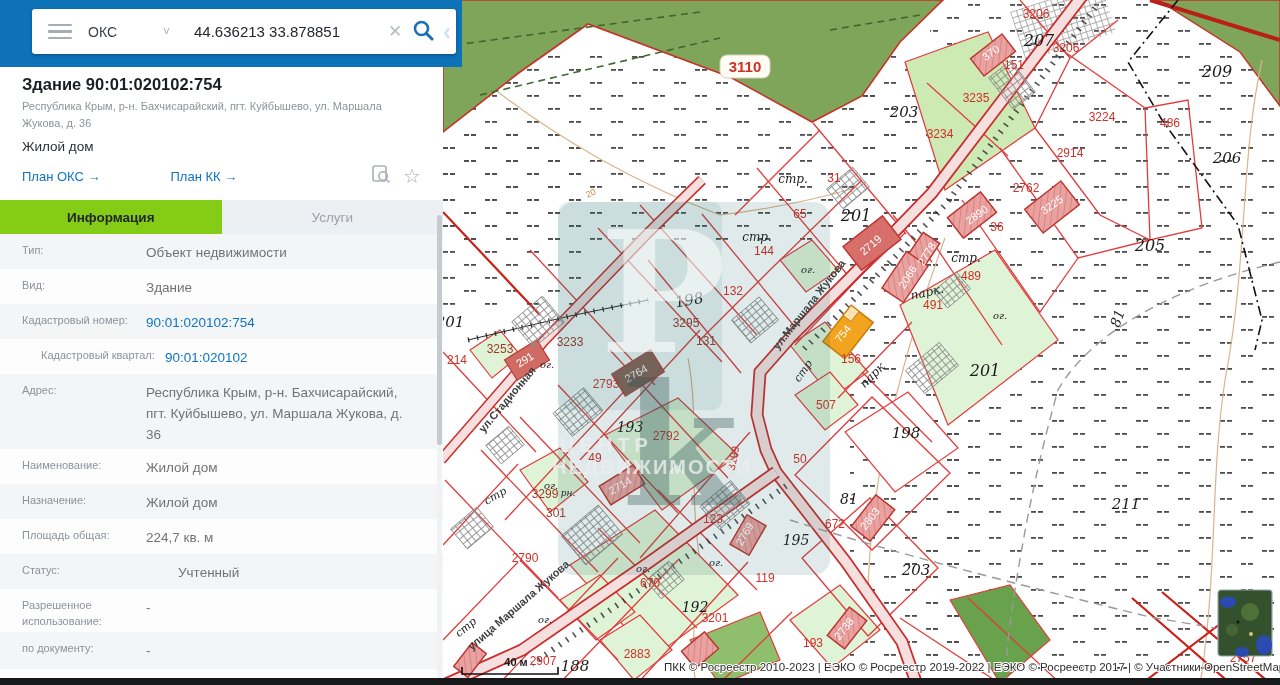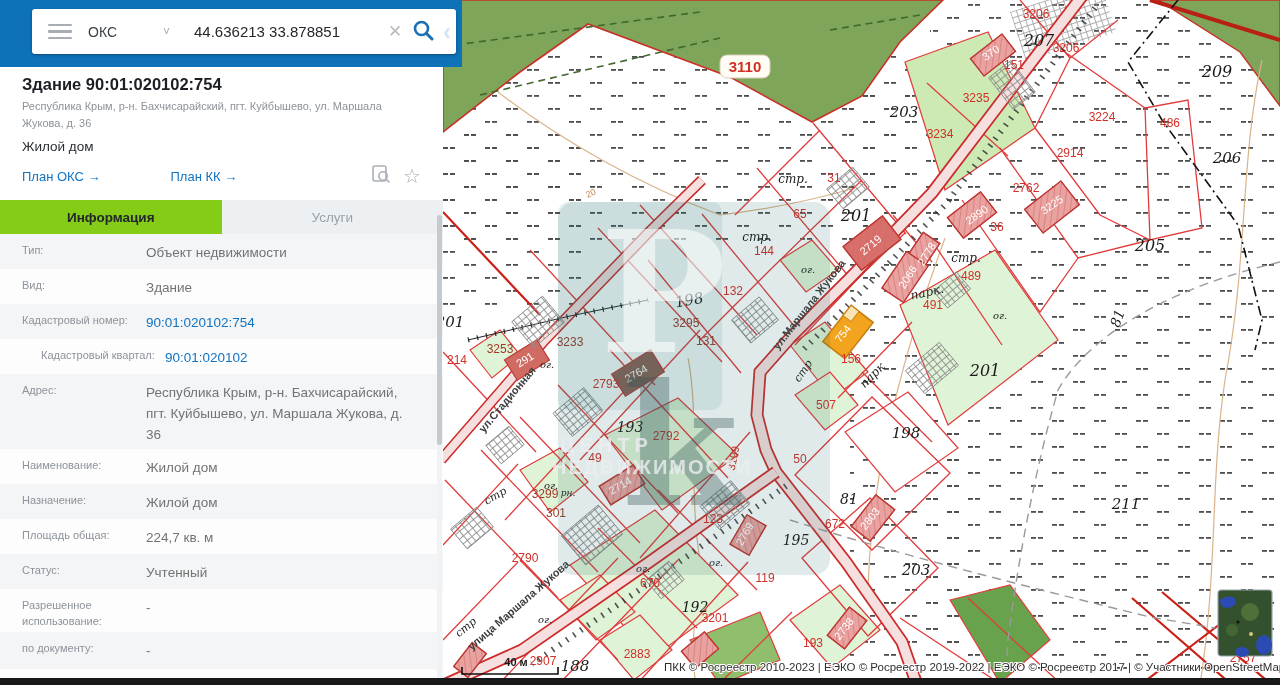--- a/index.html
+++ b/index.html
@@ -449,21 +449,21 @@
         <span class="ivalue">Жилой дом</span>
       </div>
       <div class="irow even" style="height: 35px;">
         <span class="ilabel">Назначение:</span>
         <span class="ivalue">Жилой дом</span>
       </div>
       <div class="irow odd" style="height: 35px;">
         <span class="ilabel">Площадь общая:</span>
         <span class="ivalue">224,7 кв. м</span>
       </div>
-      <div class="irow even" style="height: 35px;">
+      <div class="irow even" style="height: 35px; gap: 32px;">
         <span class="ilabel">Статус:</span>
         <span class="ivalue">Учтенный</span>
       </div>
       <div class="irow odd" style="height: 43px;">
         <span class="ilabel">Разрешенное использование:</span>
         <span class="ivalue">-</span>
       </div>
       <div class="irow even" style="height: 37px;">
         <span class="ilabel">по документу:</span>
         <span class="ivalue">-</span>

